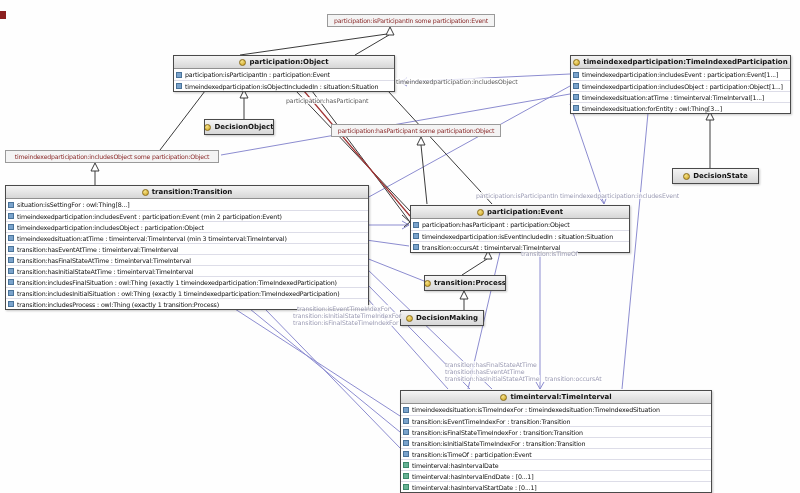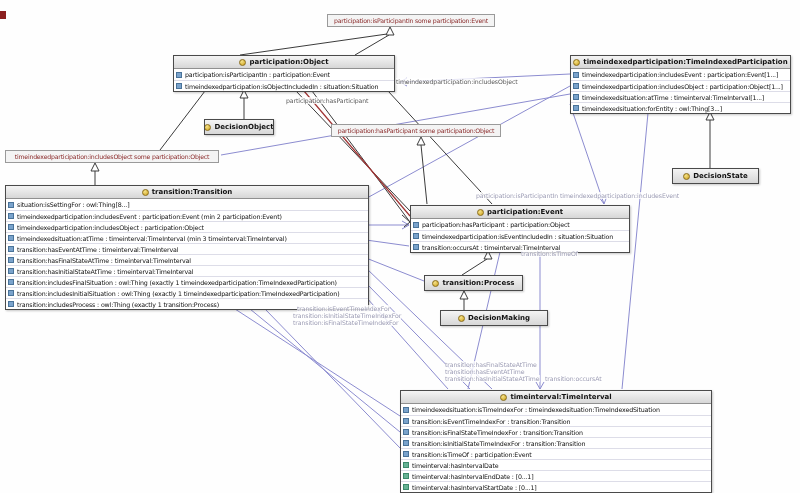--- a/index.html
+++ b/index.html
@@ -211,28 +211,28 @@
     <div class="row">
       <span class="pi"></span>
       <span>transition:includesInitialSituation : owl:Thing (exactly 1 timeindexedparticipation:TimeIndexedParticipation)</span>
     </div>
     <div class="row">
       <span class="pi"></span>
       <span>transition:includesProcess : owl:Thing (exactly 1 transition:Process)</span>
     </div>
   </div>
 
-  <div class="cls only" style="left:424px;top:275px;width:99px">
+  <div class="cls only" style="left:424px;top:275px;width:82px">
     <div class="hdr">
       <span class="ci"></span>
       <span>transition:Process</span>
     </div>
   </div>
 
-  <div class="cls only" style="left:440px;top:310px;width:108px">
+  <div class="cls only" style="left:400px;top:310px;width:84px">
     <div class="hdr">
       <span class="ci"></span>
       <span>DecisionMaking</span>
     </div>
   </div>
 
   <div class="cls" style="left:400px;top:390px;width:312px">
     <div class="hdr">
       <span class="ci"></span>
       <span>timeinterval:TimeInterval</span>

